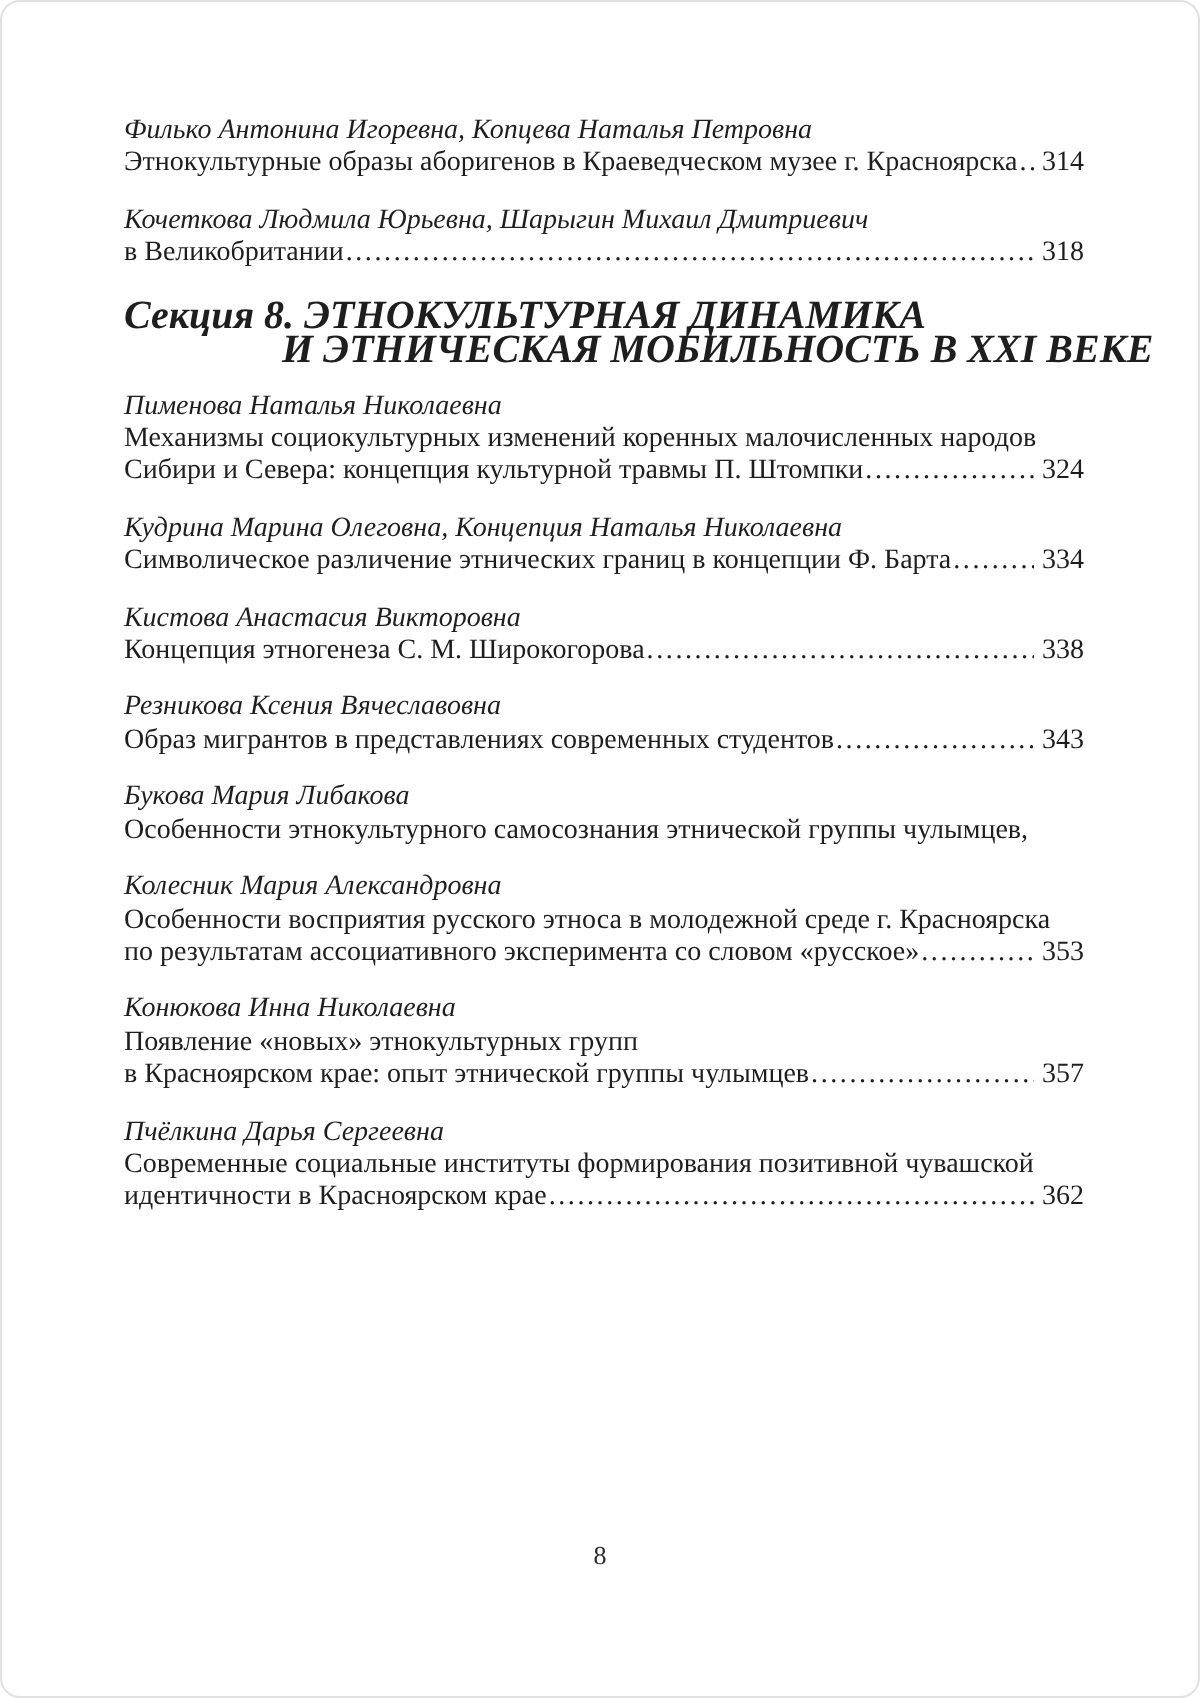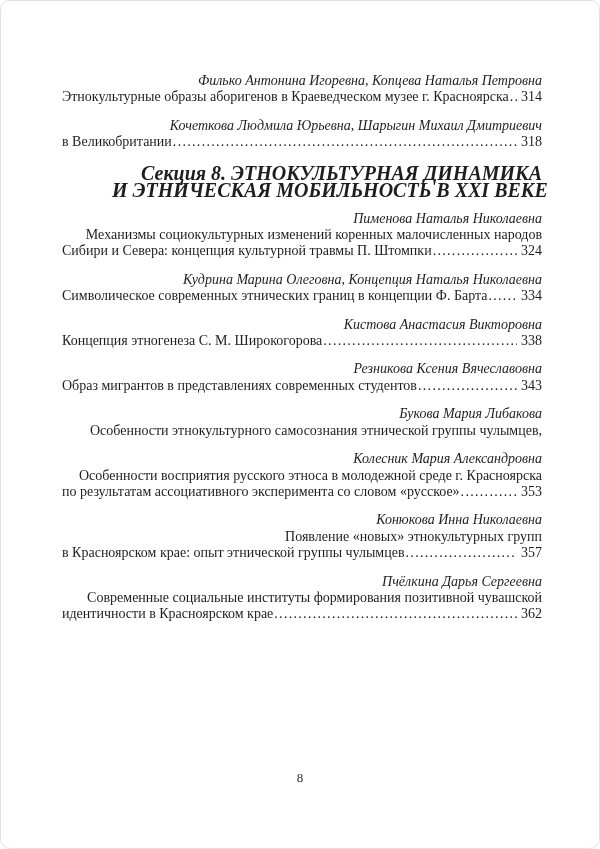--- a/index.html
+++ b/index.html
@@ -15,25 +15,24 @@
     background: #ffffff;
     border: 1px solid #e1e1e1;
     border-radius: 10px;
     overflow: hidden;
     font-family: "Liberation Serif", "DejaVu Serif", serif;
     color: #1e1e1e;
   }
   .content {
     position: absolute;
     left: 61px;
-    top: 72px;
+    top: 57px;
     width: 480px;
     font-size: 14px;
     line-height: 16.4px;
-    text-align: right;
   }
   .entry { margin-bottom: 12px; }
   .authors {
     font-style: italic;
     white-space: nowrap;
   }
   .tline { white-space: nowrap; }
   .lrow {
     display: flex;
     align-items: baseline;
@@ -58,21 +57,21 @@
   }
   .section-header {
     font-weight: bold;
     font-size: 20px;
     line-height: 17px;
     margin-top: 14px;
     margin-bottom: 12px;
     white-space: nowrap;
     font-style: italic;
   }
-  .section-header .line2 { margin-left: 50px; }
+  .section-header .line2 { margin-left: 79px; }
   .footer-pagenum {
     position: absolute;
     top: 769px;
     left: 0;
     width: 100%;
     text-align: center;
     font-size: 13px;
     color: #2a2a2a;
   }
 </style>
@@ -112,21 +111,21 @@
           <div class="tline">Механизмы социокультурных изменений коренных малочисленных народов</div>
           <div class="lrow">
             <span class="txt">Сибири и Севера: концепция культурной травмы П. Штомпки</span>
             <span class="leader"></span>
             <span class="pg">324</span>
           </div>
         </div>
         <div class="entry">
           <div class="authors">Кудрина Марина Олеговна, Концепция Наталья Николаевна</div>
           <div class="lrow">
-            <span class="txt">Символическое современных этнических границ в концепции Ф. Барта </span>
+            <span class="txt">Символическое различение этнических границ в концепции Ф. Барта </span>
             <span class="leader"></span>
             <span class="pg">334</span>
           </div>
         </div>
         <div class="entry">
           <div class="authors">Кистова Анастасия Викторовна</div>
           <div class="lrow">
             <span class="txt">Концепция этногенеза С. М. Широкогорова </span>
             <span class="leader"></span>
             <span class="pg">338</span>

